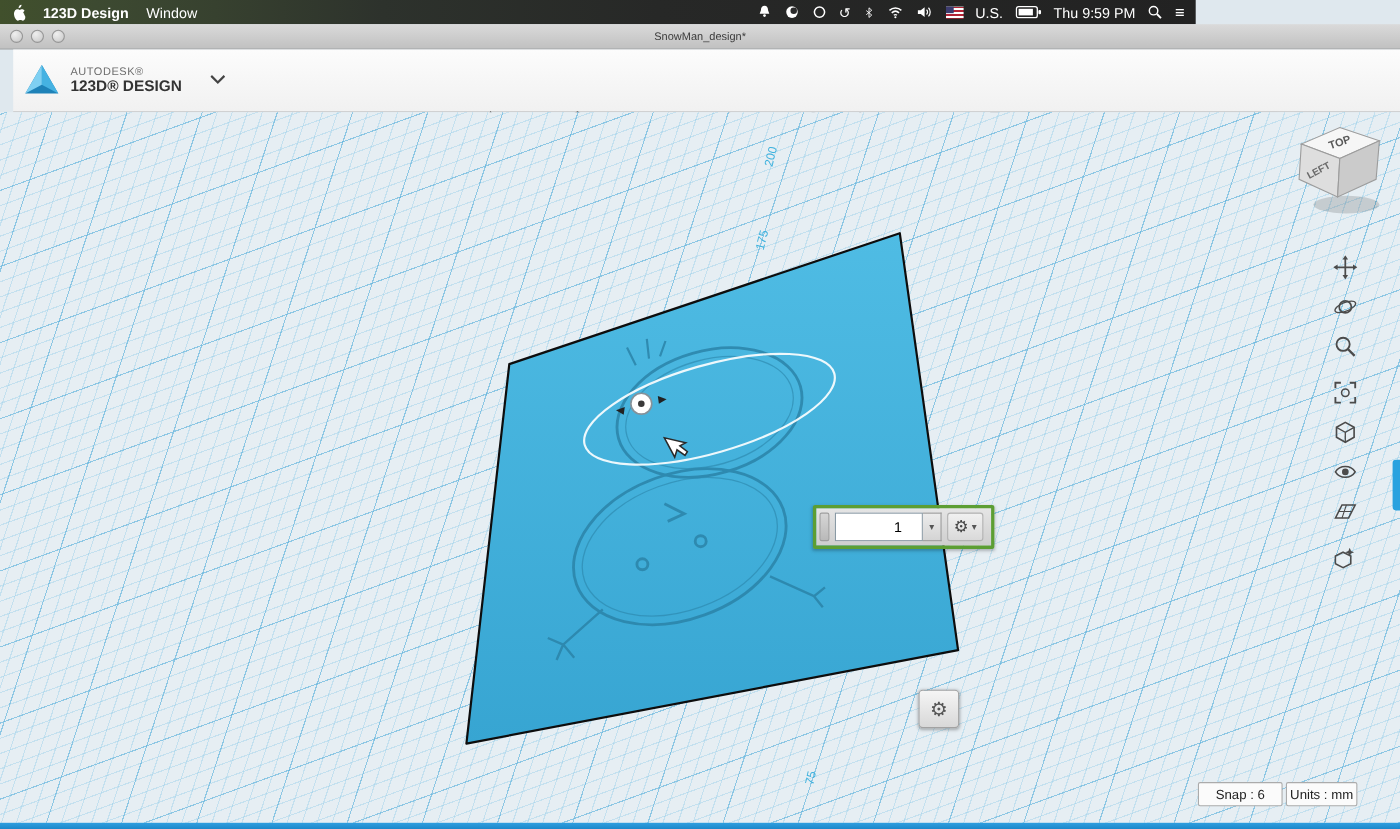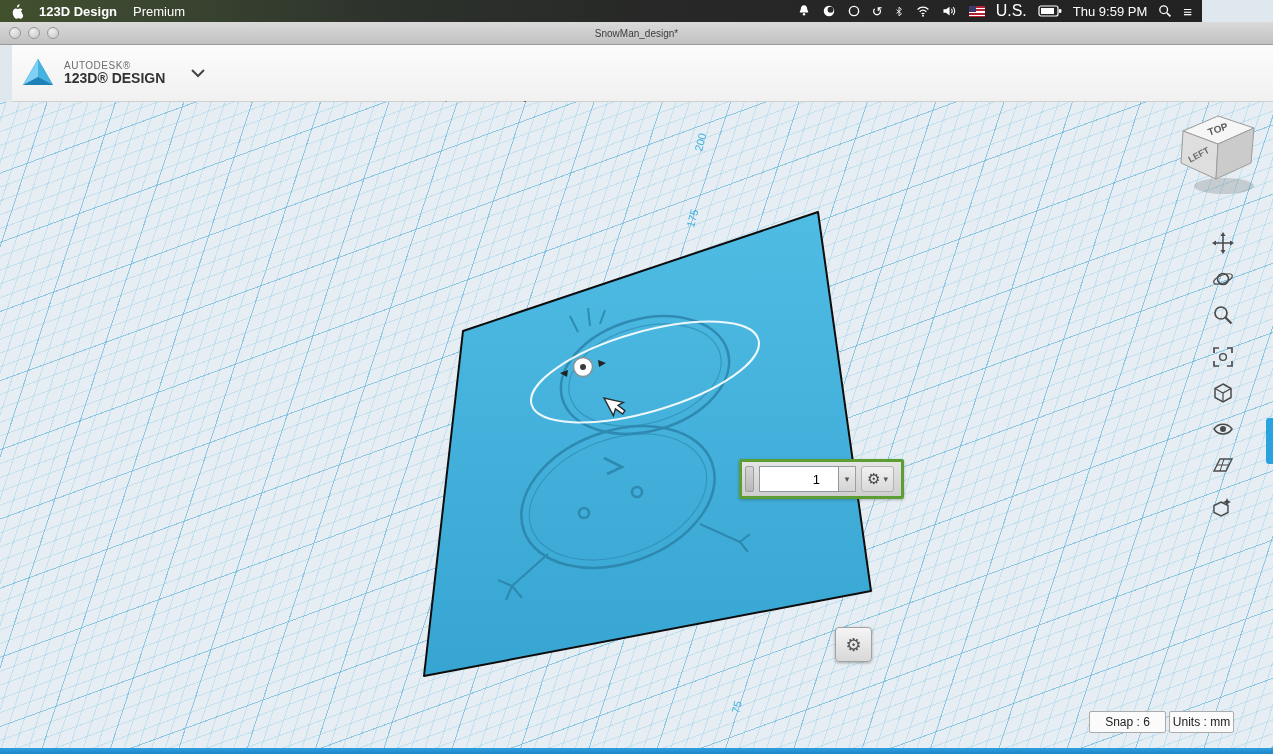--- a/index.html
+++ b/index.html
@@ -5,33 +5,33 @@
   * { box-sizing: border-box; margin: 0; padding: 0; }
   html,body { width:1273px; height:754px; }
   body {
     position:relative; overflow:hidden;
     font-family:"Liberation Sans", sans-serif;
     background:#dfe8ee;
   }
 
   
   .menubar {
-    position:absolute; left:0; top:0; width:1202px; height:22px;
+    position:absolute; left:0; top:0; width:1087px; height:22px;
     display:flex; align-items:center; justify-content:space-between;
     background:linear-gradient(90deg,#41502c 0%,#3d4a31 8%,#37412f 18%,#2d322c 32%,#272827 55%,#222 100%);
     color:#fff; font-size:13px; padding:0 10px;
   }
   .mb-left { display:flex; align-items:center; gap:16px; }
   .mb-right { display:flex; align-items:center; gap:11px; }
   .mb-app { font-weight:bold; }
   .mb-ico { display:flex; align-items:center; }
   .flag { width:16px; height:11px; position:relative;
     background:repeating-linear-gradient(#b22234 0 1.7px,#fff 1.7px 3.4px); }
   .flag::after{ content:""; position:absolute; left:0; top:0; width:7px; height:6px; background:#3c3b6e; }
-  .mb-txt { font-size:16px; }
+  .mb-txt { font-size:13px; }
   .mb-time { font-size:13px; }
 
   
   .titlebar {
     position:absolute; left:0; top:22px; width:1273px; height:23px;
     background:linear-gradient(#dadada,#c1c1c1);
     border-bottom:1px solid #9b9b9b;
     display:flex; align-items:center;
   }
   .tl-dots { position:absolute; left:9px; display:flex; gap:7px; }
@@ -128,21 +128,21 @@
 <body>
 
 <div class="menubar">
   <div class="mb-left">
     <span class="mb-ico">
       <svg width="13" height="15" viewBox="0 0 17 20">
           <path fill="#fff" d="M11.7 3.2c.6-.8 1.1-1.9.9-3-.9.1-2 .7-2.6 1.5-.6.7-1.1 1.8-.9 2.9 1 0 2-.6 2.6-1.4zM14.6 10.6c0-2 1.6-2.9 1.7-3-.9-1.4-2.4-1.6-2.9-1.6-1.2-.1-2.4.7-3 .7-.6 0-1.6-.7-2.6-.7C6.4 6 5 6.8 4.2 8.2c-1.6 2.8-.4 6.9 1.1 9.2.8 1.1 1.7 2.3 2.9 2.3 1.2 0 1.6-.7 3-.7s1.8.7 3 .7c1.2 0 2-1.1 2.8-2.2.9-1.3 1.2-2.5 1.2-2.6-.1-.1-2.4-1-2.6-4.3z"></path>
         </svg>
     </span>
     <span class="mb-app">123D Design</span>
-    <span>Premium</span>
+    <span>Window</span>
   </div>
   <div class="mb-right">
     <span class="mb-ico">
       <svg width="14" height="14" viewBox="0 0 16 16">
           <path fill="#fff" d="M8 1.5c-2.5 0-3.7 2-3.7 4.5L3 9.8h10L11.7 6C11.7 3.5 10.5 1.5 8 1.5z"></path>
           <circle cx="8" cy="11.6" r="1.4" fill="#fff"></circle>
         </svg>
     </span>
     <span class="mb-ico">
       <svg width="14" height="14" viewBox="0 0 16 16">

